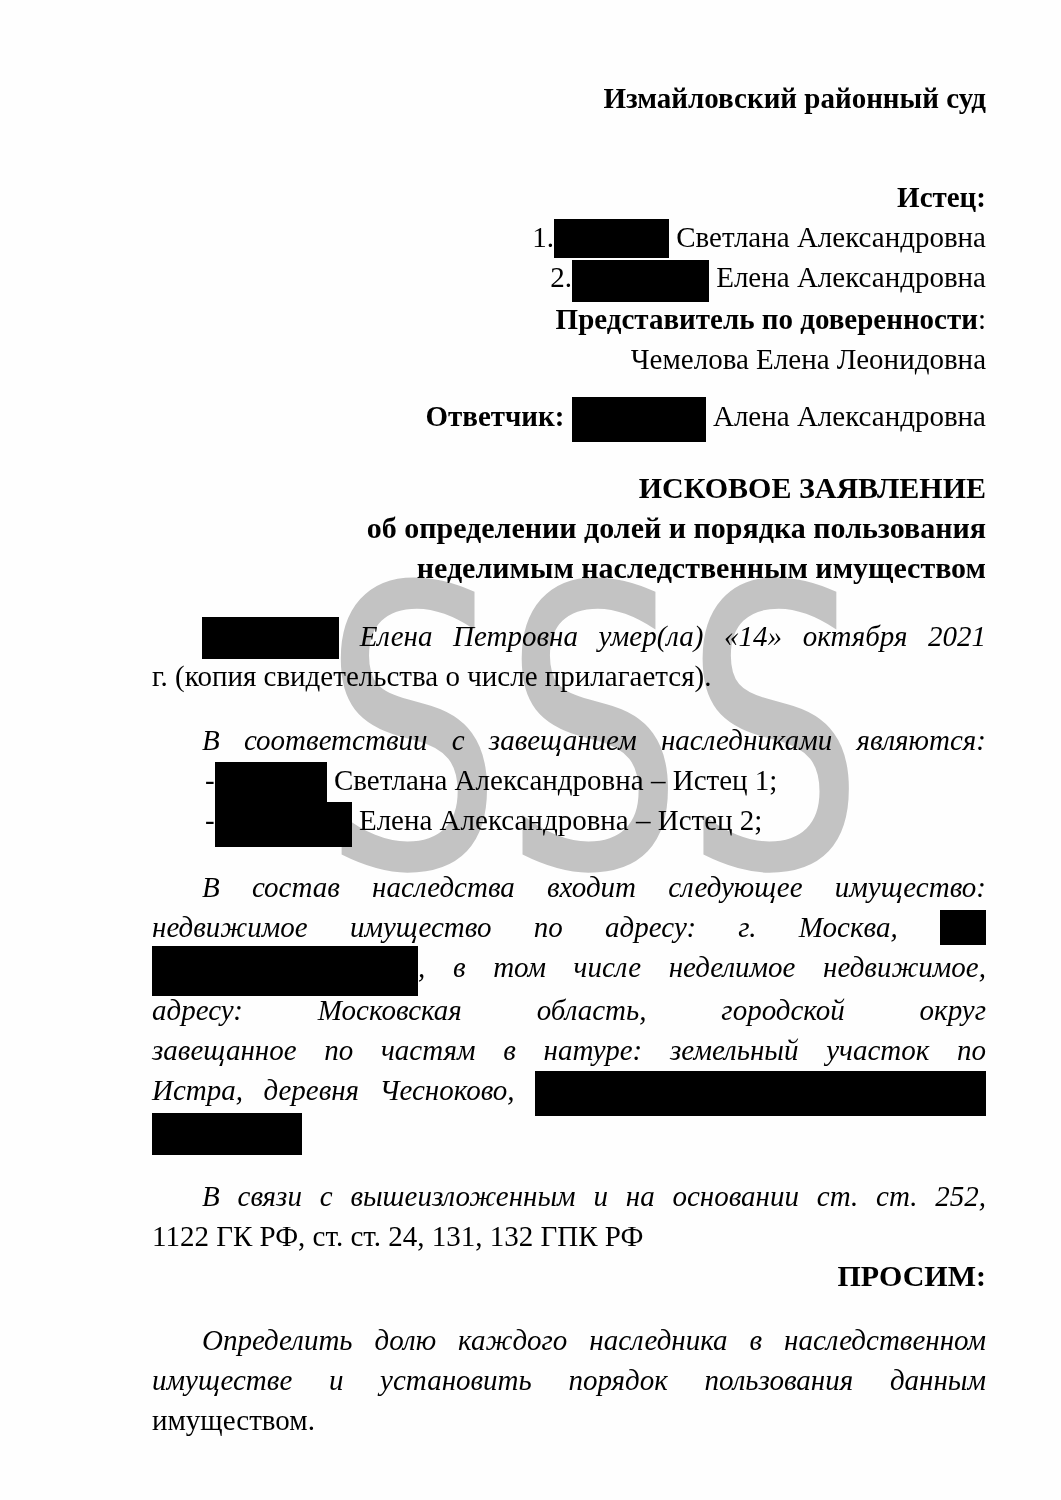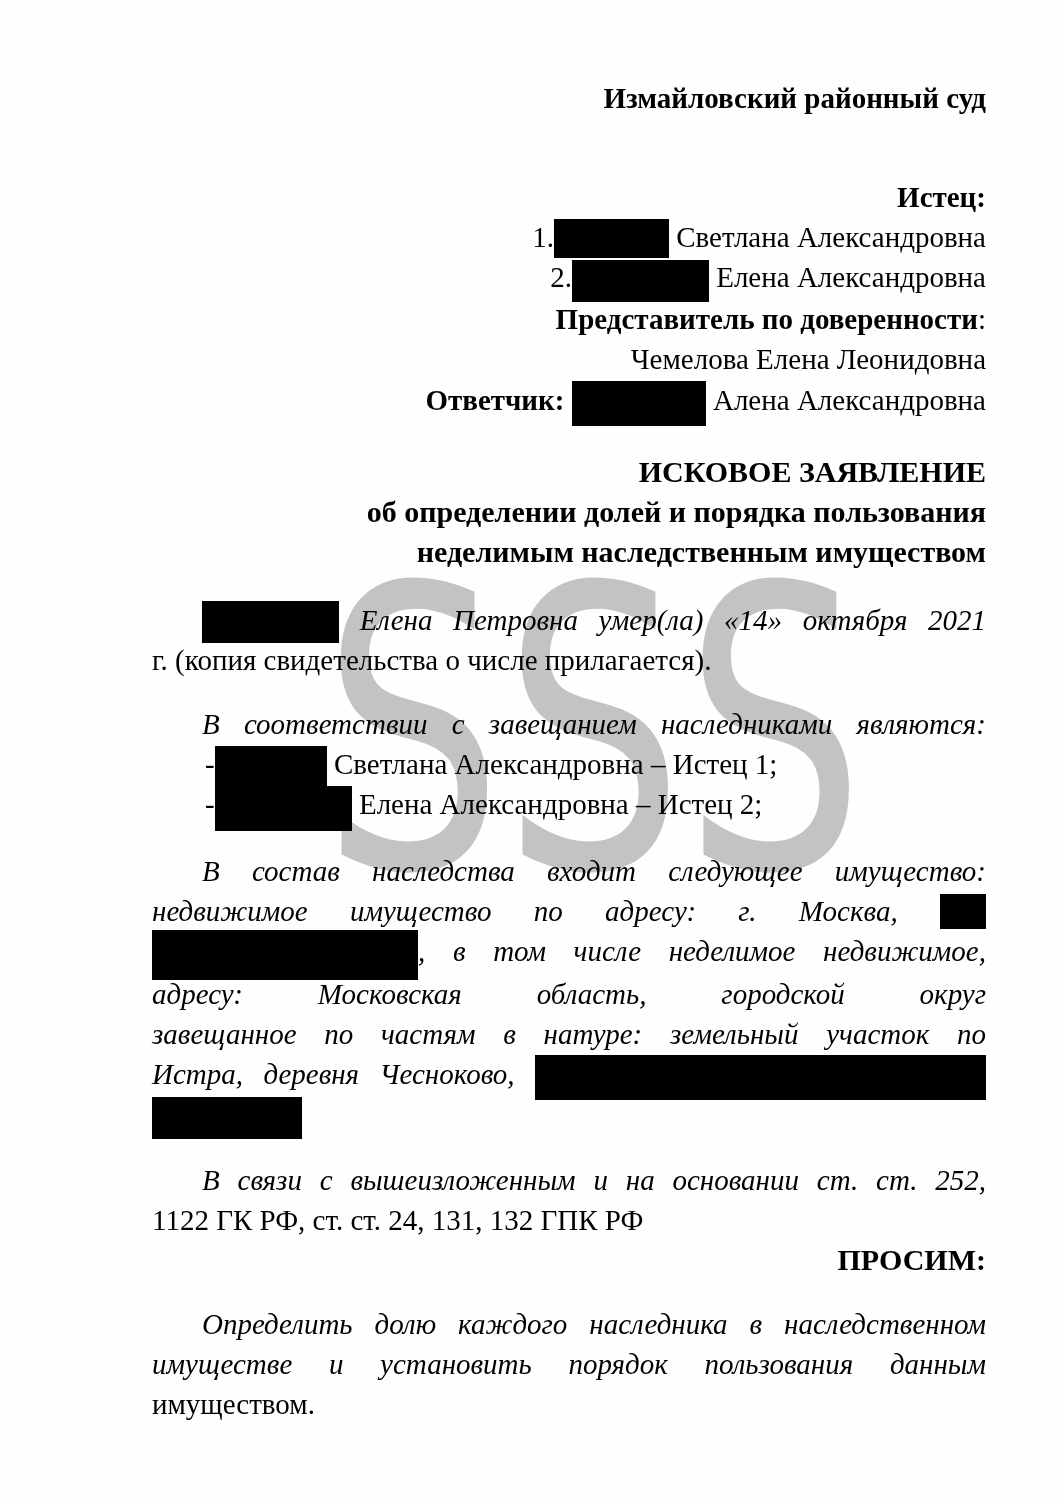--- a/index.html
+++ b/index.html
@@ -27,21 +27,21 @@
   }
   .line{white-space:normal;}
   .right{text-align:right;}
   .center{text-align:right;}
   .bold{font-weight:700;}
   .title{font-size:30px;}
   .jline{text-align:justify;text-align-last:justify;font-style:italic;}
   .indent{padding-left:50px;margin-top:24px;}
   .indent-list{padding-left:53px;}
   .gap-istec{margin-top:59px;}
-  .gap-def{margin-top:1px;}
+  .gap-def{margin-top:17px;}
   .gap-title{margin-top:30px;}
   .gap-body{margin-top:28px;}
   
   .r{display:inline-block;background:#000;}
   .r-n1{width:115px;height:39px;vertical-align:-10px;margin:-1px 0;}
   .r-n2{width:137px;height:42px;vertical-align:-12px;margin:-3px 0;}
   .r-def{width:134px;height:45px;vertical-align:-12px;margin:-4px 0;}
   .r-p1{width:137px;height:42px;vertical-align:-10px;margin:-3px 0;}
   .r-h1{width:112px;height:40px;vertical-align:-10px;margin:-2px 0;}
   .r-h2{width:137px;height:45px;vertical-align:-13px;margin:-4px 0;}

